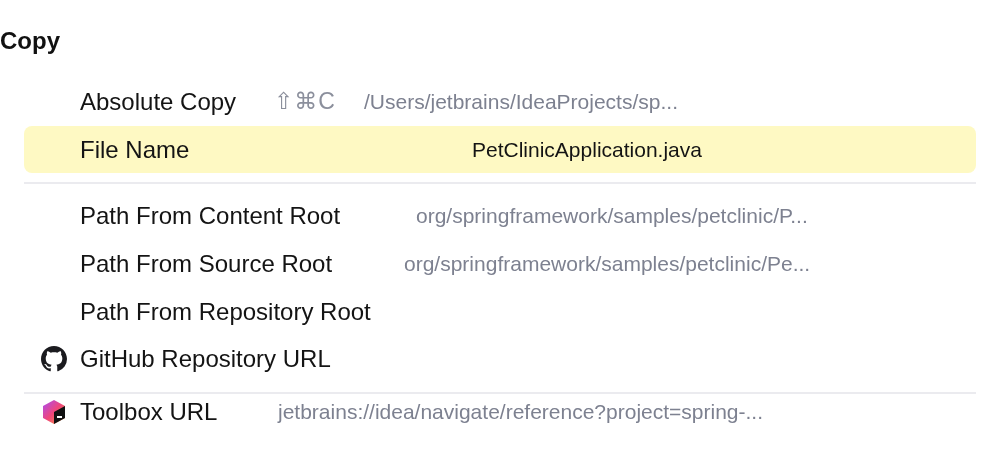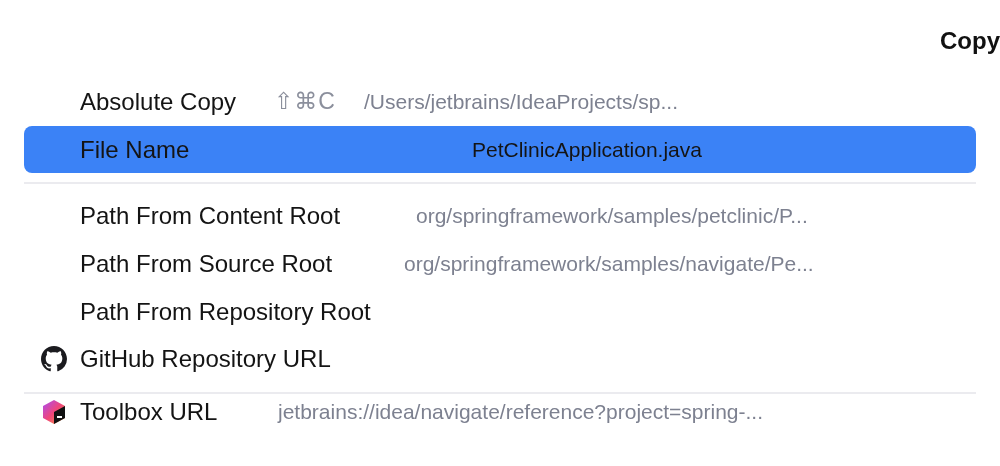--- a/index.html
+++ b/index.html
@@ -18,37 +18,36 @@
     .popup {
       position: absolute;
       left: 0; top: 0;
       width: 1000px; height: 466px;
       background: #ffffff;
     }
     .title {
       position: absolute;
       top: 24px;
       left: 0; right: 0;
-      text-align: right;
+      text-align: left;
       font-weight: bold;
       font-size: 24px;
       line-height: 34px;
       color: #111111;
-      padding-left: 12px;
     }
     .row {
       position: absolute;
       left: 24px;
       width: 952px;
       height: 47px;
       border-radius: 8px;
       box-sizing: border-box;
     }
     .row.selected {
-      background: #3b82f6;
+      background: #fef9c3;
     }
     .row .icon {
       position: absolute;
       left: 17px;
       top: 11px;
       width: 26px;
       height: 26px;
     }
     .row .label {
       position: absolute;
@@ -106,21 +105,21 @@
 
   <div class="separator" style="top:182px;"></div>
 
   <div class="row" style="top:192px;">
     <span class="label">Path From Content Root</span>
     <span class="value" style="left:392px;">org/springframework/samples/petclinic/P...</span>
   </div>
 
   <div class="row" style="top:240px;">
     <span class="label">Path From Source Root</span>
-    <span class="value" style="left:380px;">org/springframework/samples/navigate/Pe...</span>
+    <span class="value" style="left:380px;">org/springframework/samples/petclinic/Pe...</span>
   </div>
 
   <div class="row" style="top:288px;">
     <span class="label">Path From Repository Root</span>
   </div>
 
   <div class="row" style="top:335px;">
     <span class="icon">
       <svg width="26" height="26" viewBox="0 0 16 16">
         <path fill="#1b1b1f" d="M8 0C3.58 0 0 3.58 0 8c0 3.54 2.29 6.53 5.47 7.59.4.07.55-.17.55-.38 0-.19-.01-.82-.01-1.49-2.01.37-2.53-.49-2.69-.94-.09-.23-.48-.94-.82-1.13-.28-.15-.68-.52-.01-.53.63-.01 1.08.58 1.23.82.72 1.21 1.87.87 2.33.66.07-.52.28-.87.51-1.07-1.78-.2-3.64-.89-3.64-3.95 0-.87.31-1.59.82-2.15-.08-.2-.36-1.02.08-2.12 0 0 .67-.21 2.2.82.64-.18 1.32-.27 2-.27.68 0 1.36.09 2 .27 1.53-1.04 2.2-.82 2.2-.82.44 1.1.16 1.92.08 2.12.51.56.82 1.27.82 2.15 0 3.07-1.87 3.75-3.65 3.95.29.25.54.73.54 1.48 0 1.07-.01 1.93-.01 2.2 0 .21.15.46.55.38A8.013 8.013 0 0016 8c0-4.42-3.58-8-8-8z"></path>

